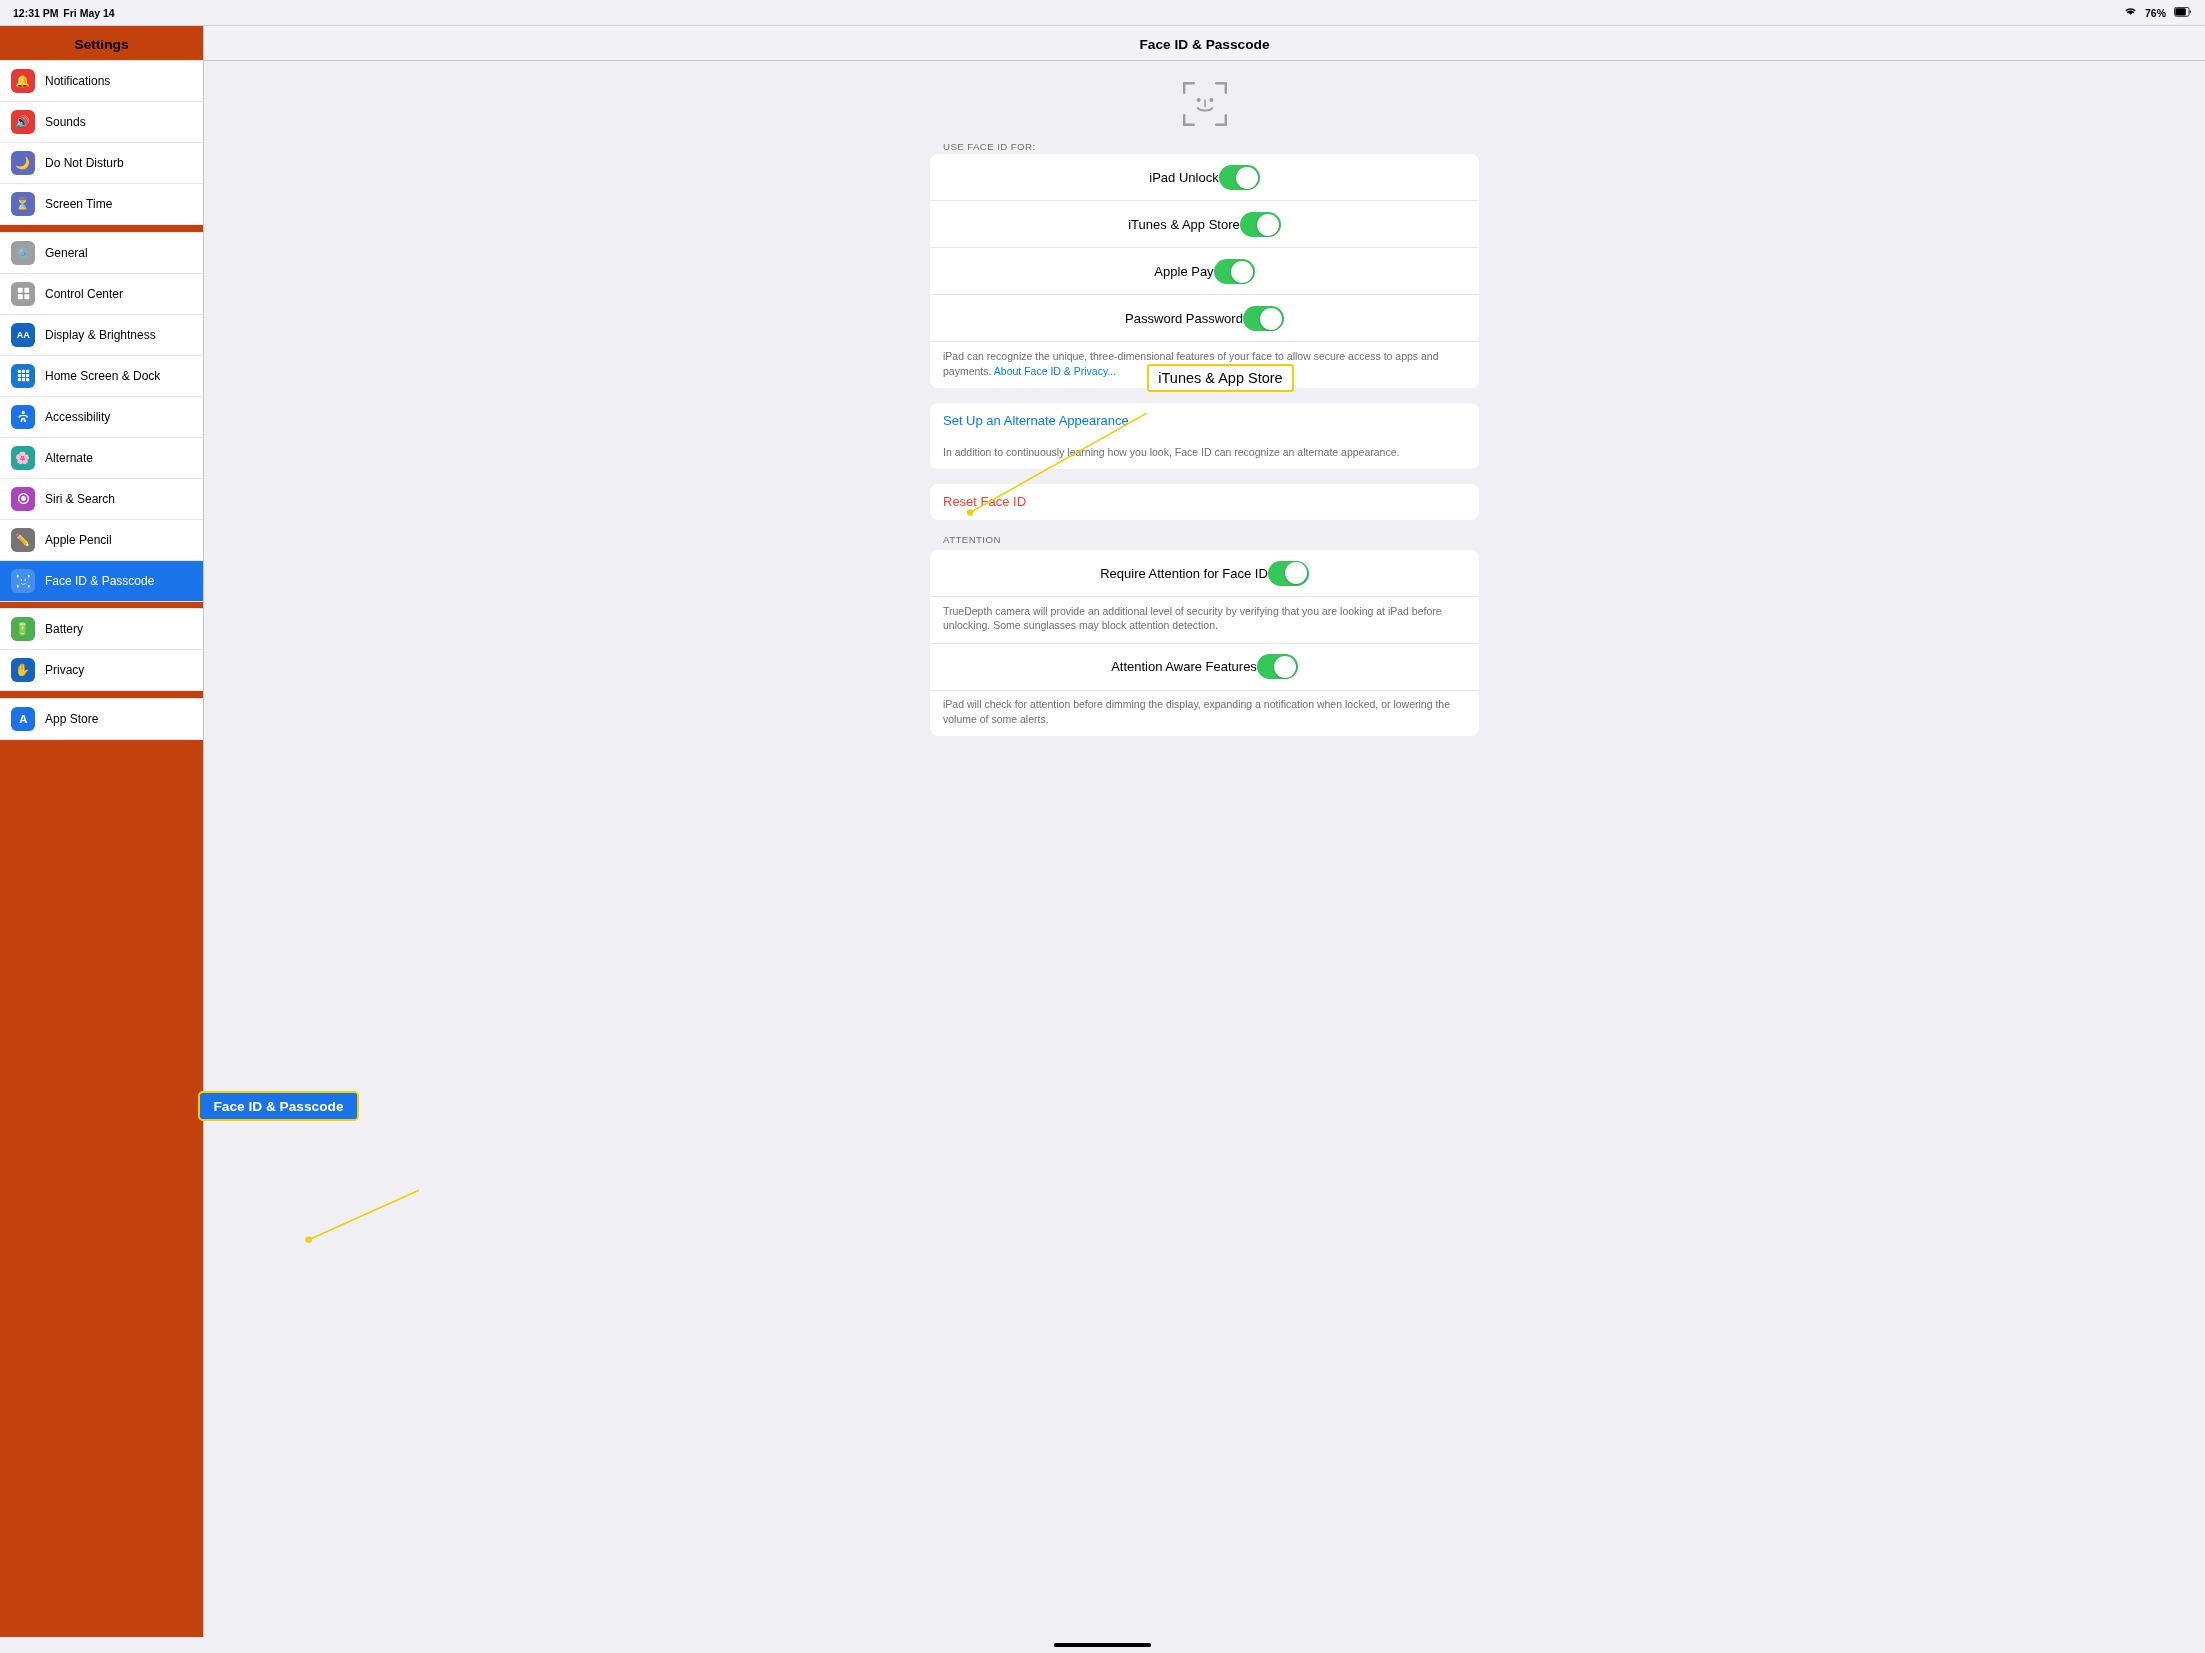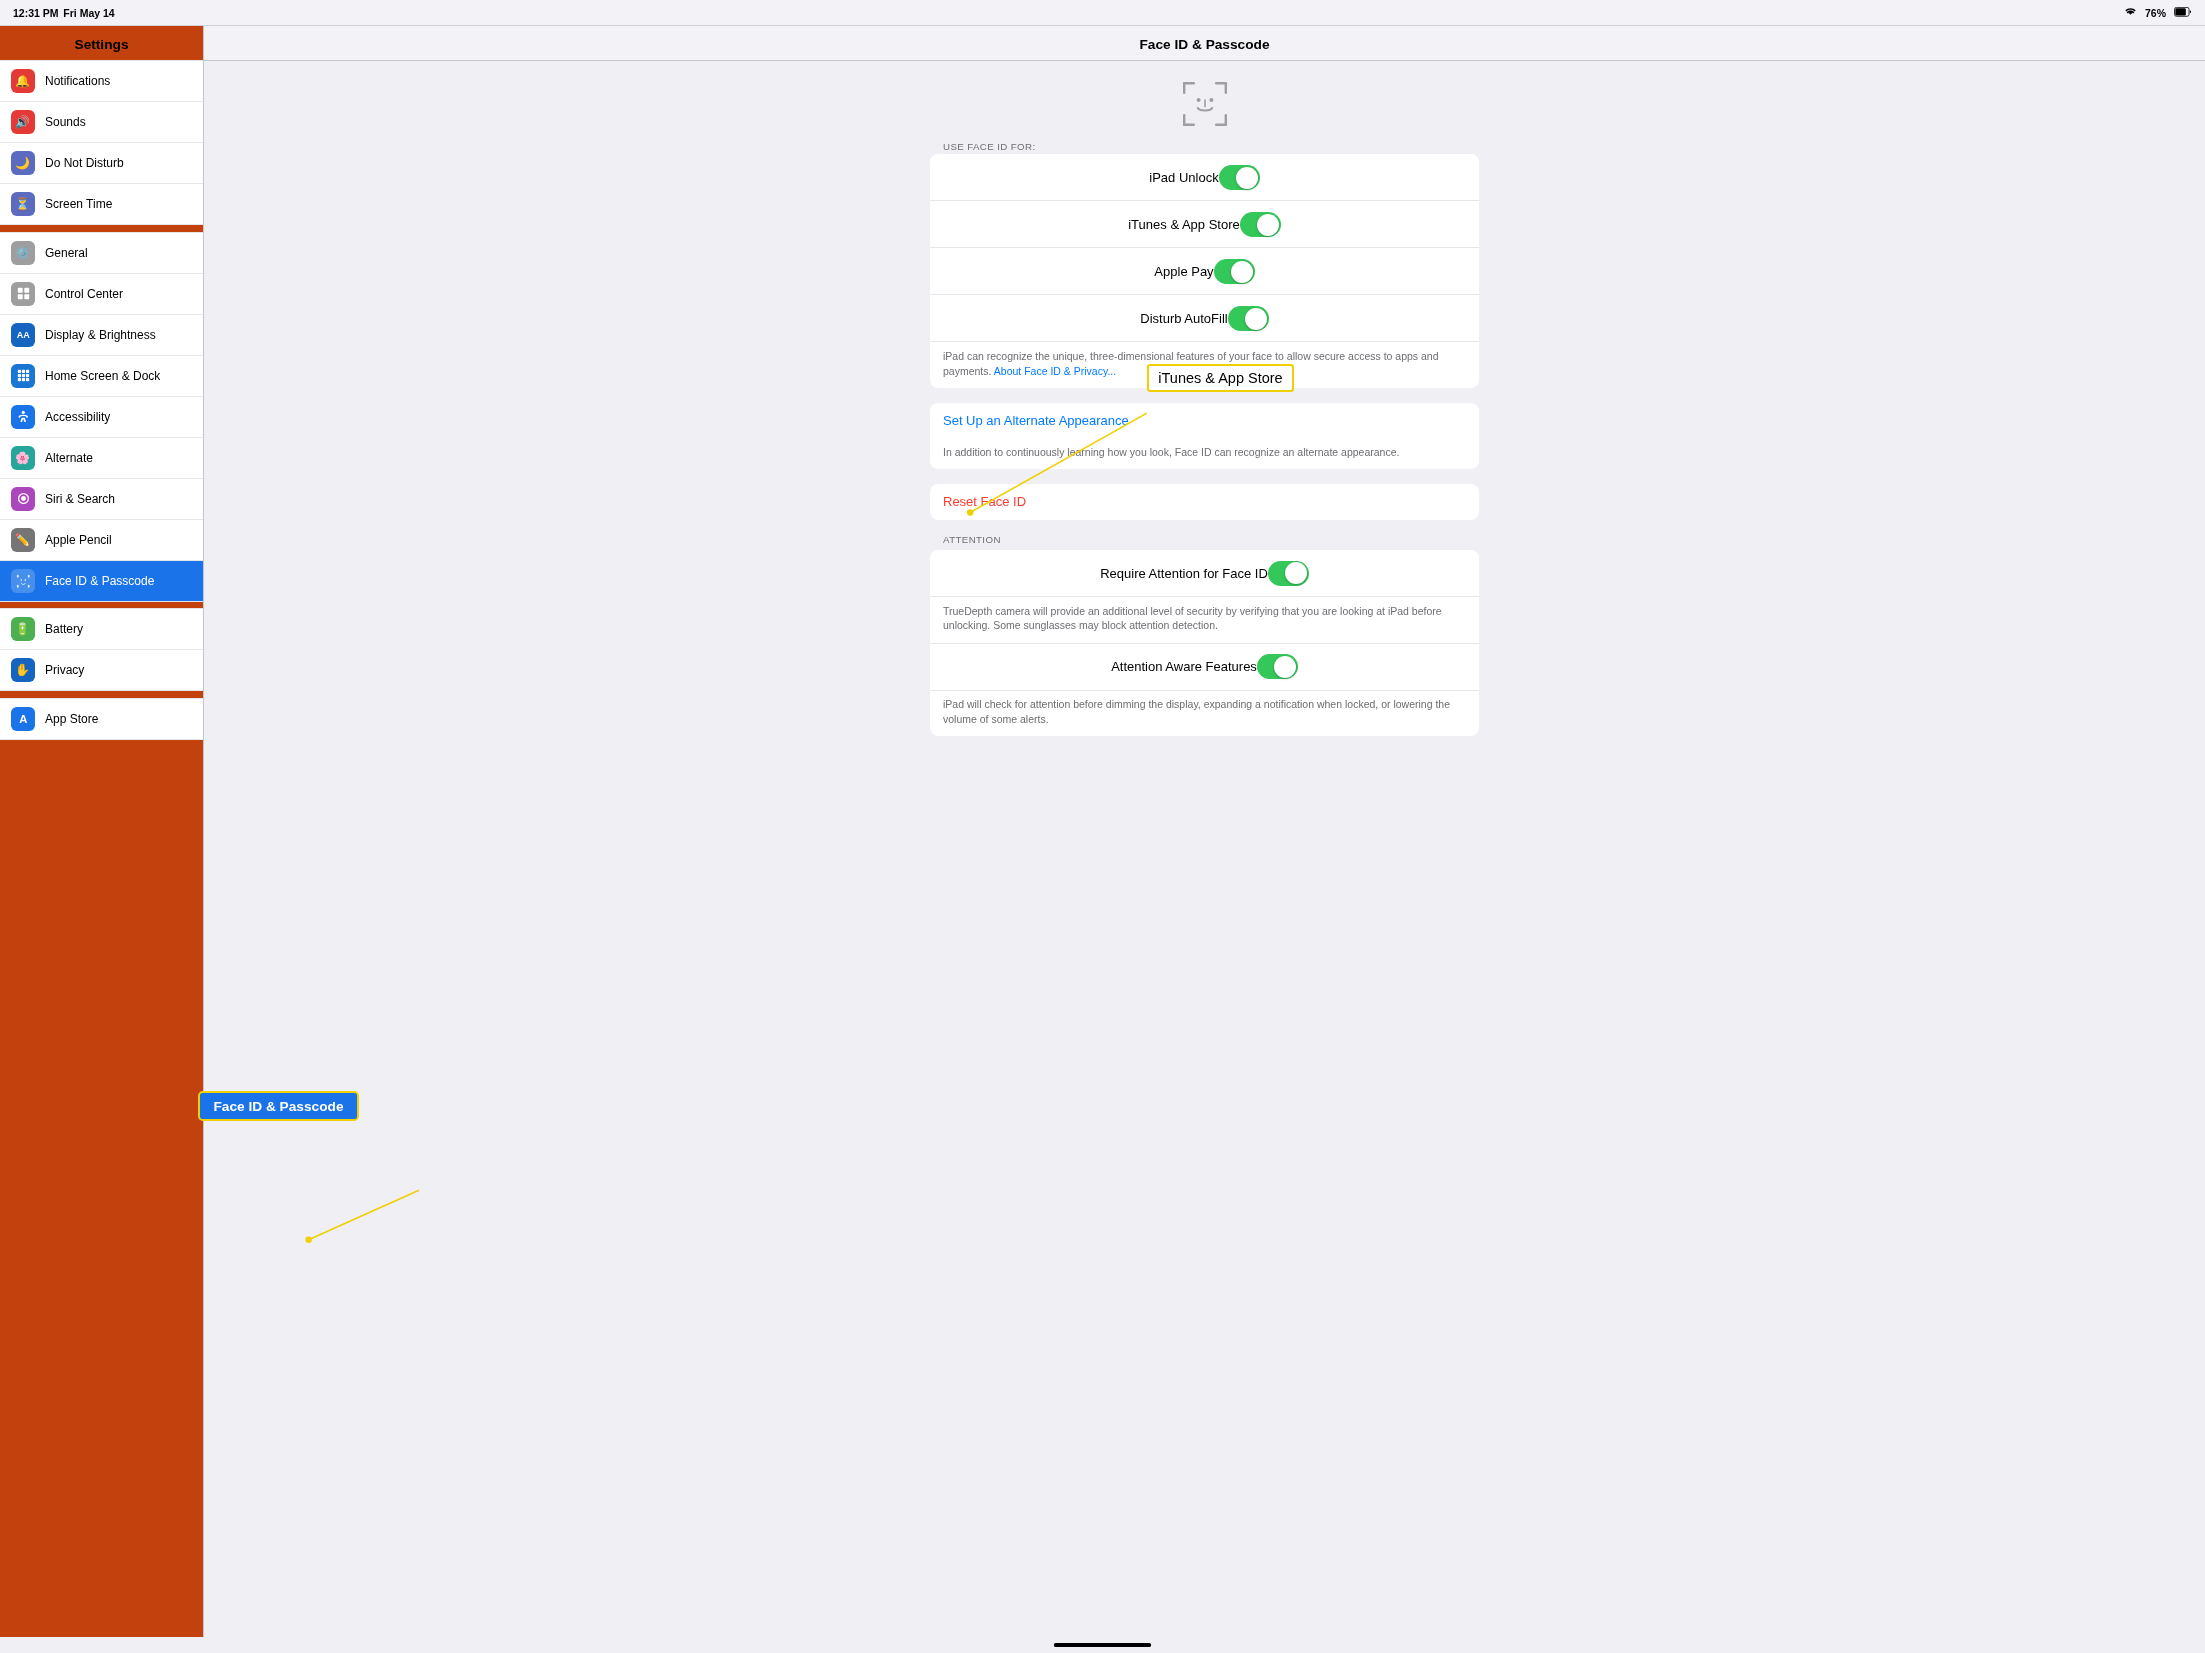--- a/index.html
+++ b/index.html
@@ -403,21 +403,21 @@
         </div>
         <div class="card-row" style="position:relative;">
           <span class="card-row-label">iTunes &amp; App Store</span>
           <div class="toggle"></div>
         </div>
         <div class="card-row">
           <span class="card-row-label">Apple Pay</span>
           <div class="toggle"></div>
         </div>
         <div class="card-row">
-          <span class="card-row-label">Disturb AutoFill</span>
+          <span class="card-row-label">Password Password</span>
           <div class="toggle"></div>
         </div>
         <div class="card-row-desc">
           <span>iPad can recognize the unique, three-dimensional features of your face to allow secure access to apps and payments.</span>
           <a href="#">About Face ID &amp; Privacy...</a>
         </div>
       </div>
 
       <div class="card">
         <div class="card-row-link">Set Up an Alternate Appearance</div>

